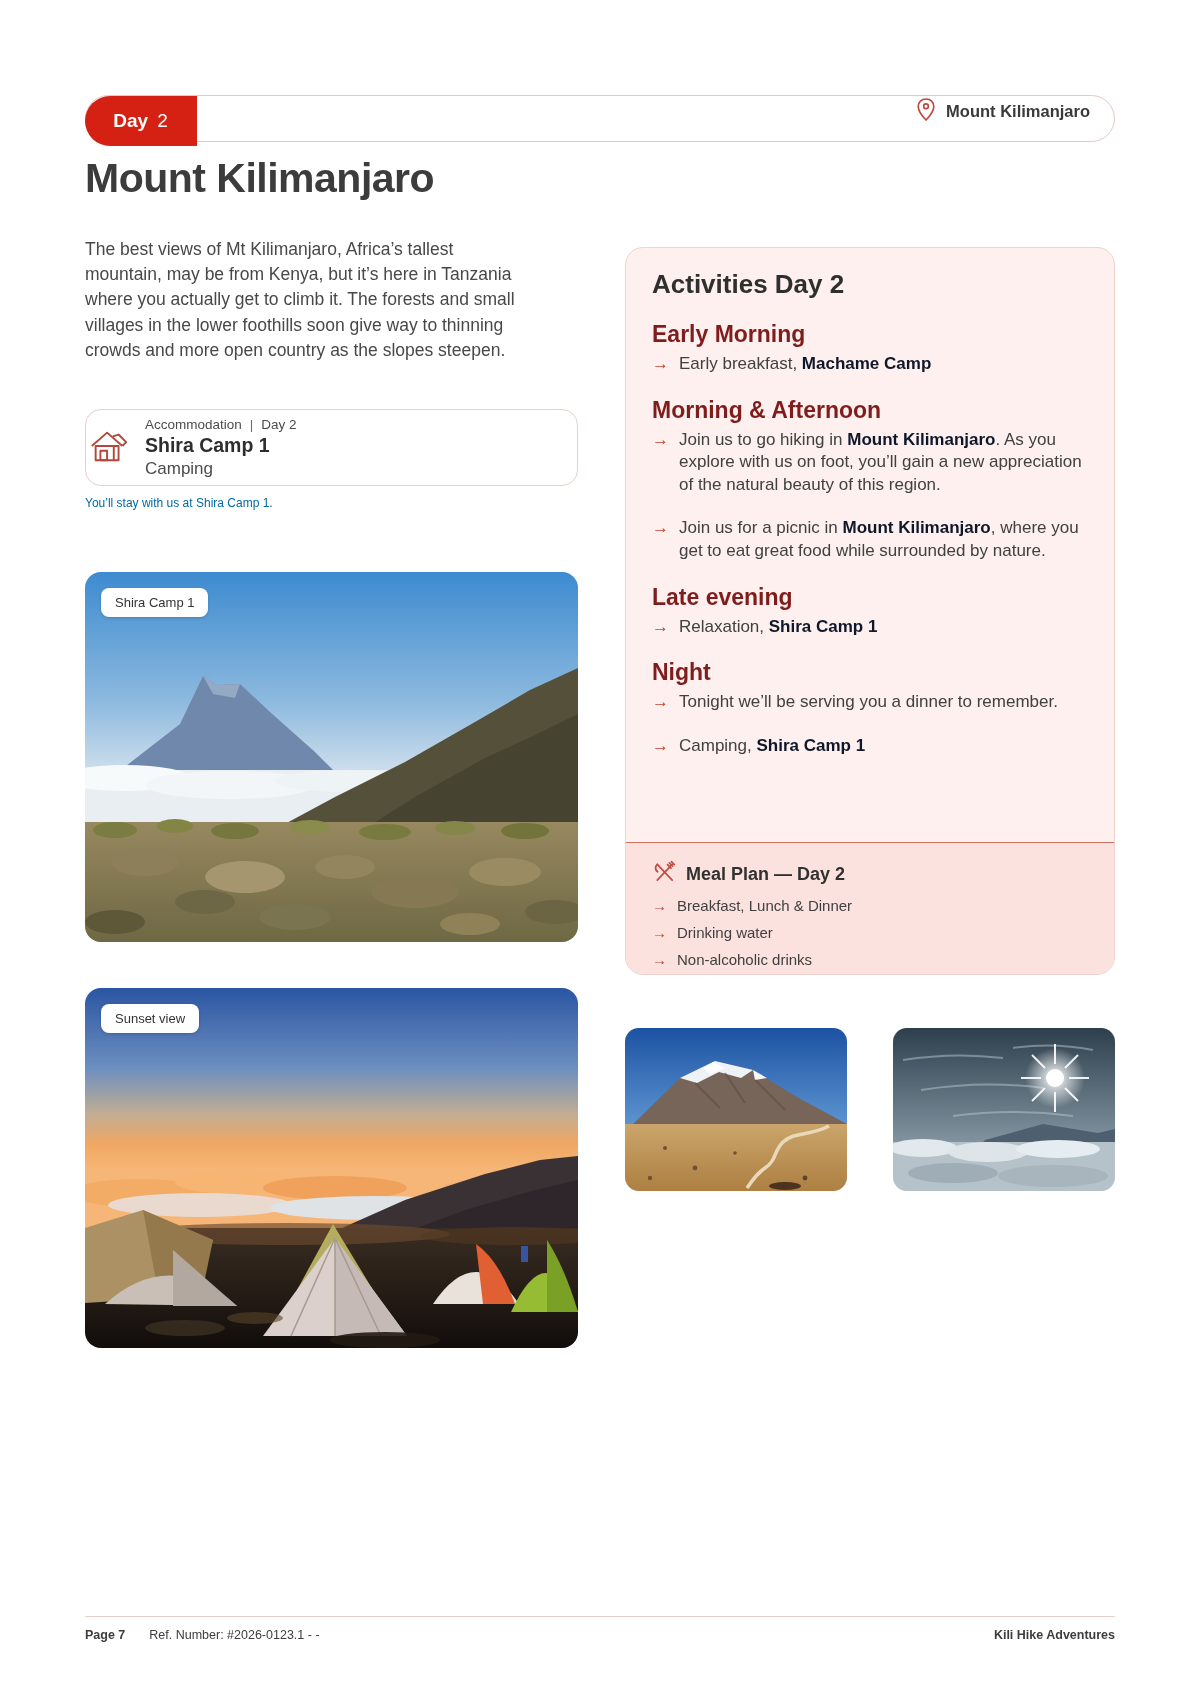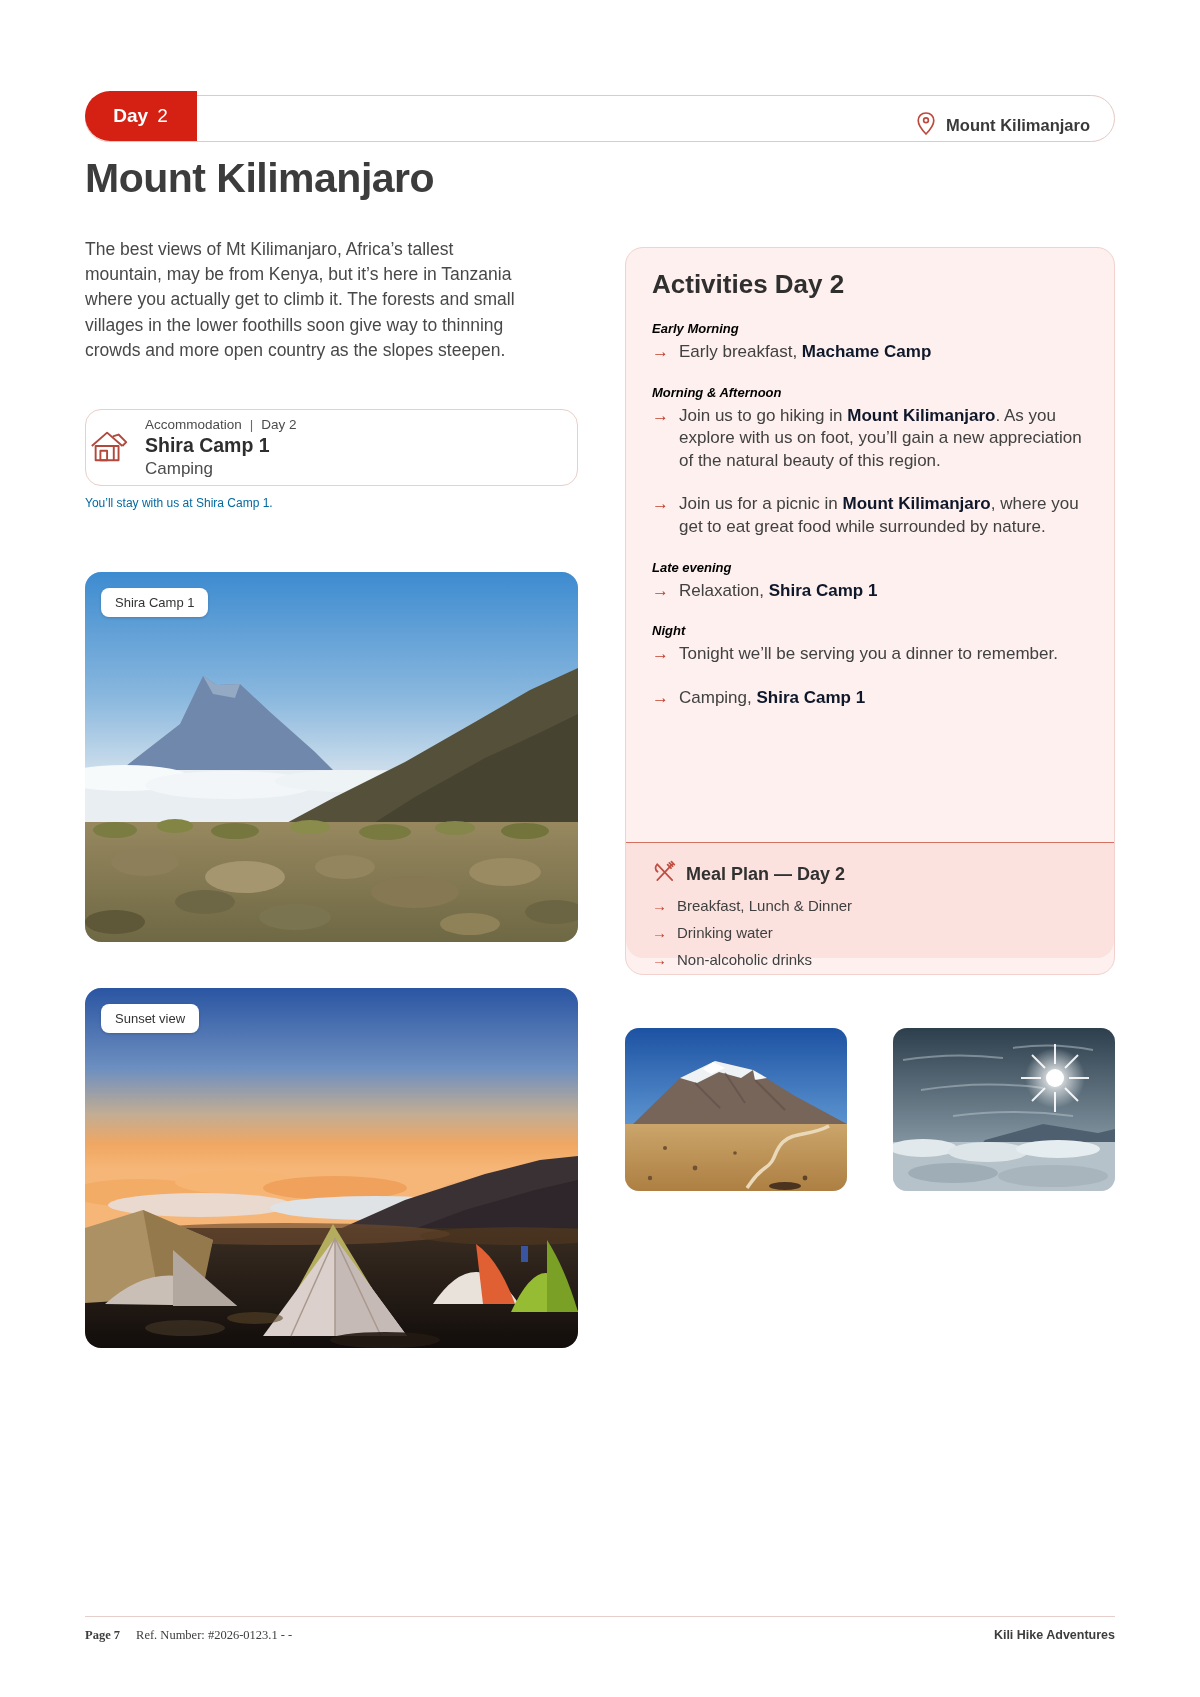--- a/index.html
+++ b/index.html
@@ -3,21 +3,21 @@
 <meta charset="utf-8">
 <style>
   * { margin:0; padding:0; box-sizing:border-box; }
   html,body { background:#ffffff; }
   body { font-family:"Liberation Sans", sans-serif; color:#3e3e3e; }
   .page { position:relative; width:1200px; height:1697px; background:#ffffff; overflow:hidden; }
 
   
   .day-header { position:absolute; left:85px; top:95px; width:1030px; height:47px;
     border:1.5px solid #e4c9c3; border-radius:24px; background:#fff;
-    display:flex; align-items:flex-end; justify-content:space-between; }
+    display:flex; align-items:flex-start; justify-content:space-between; }
   .day-badge { height:50px; width:112px; margin-left:-1.5px; background:#d42114;
     border-radius:25px 0 0 25px; color:#fff; display:flex; align-items:center; justify-content:center;
     gap:9px; font-size:19px; }
   .day-badge .lbl { font-weight:bold; }
   .day-badge .num { font-weight:normal; }
   .header-loc { display:flex; align-items:center; gap:9px; padding-right:24px;
     font-weight:bold; font-size:16.5px; color:#3a3a3a; }
 
   
   .page-title { position:absolute; left:85px; top:155px; font-size:41px; font-weight:bold;
@@ -46,39 +46,39 @@
   .photo-2 { left:85px; top:988px; width:493px; height:360px; }
   .photo-3 { left:625px; top:1028px; width:222px; height:163px; border-radius:14px; }
   .photo-4 { left:893px; top:1028px; width:222px; height:163px; border-radius:14px; }
 
   
   .activities-card { position:absolute; left:625px; top:247px; width:490px; height:728px;
     background:#fdf0ee; border:1.5px solid #f1d2cc; border-radius:18px; }
   .act-title { margin:21px 26px 13px; font-size:26px; color:#2f2f2f; }
   .act-title .bold { font-weight:bold; }
   .act-section { margin:21px 26px 0; }
-  .act-heading { font-size:13px; font-weight:bold; color:#000000; margin-bottom:5px;font-style:italic; }
+  .act-heading { font-size:23px; font-weight:bold; color:#7f1d1d; margin-bottom:5px; }
   .act-item { display:flex; gap:10px; font-size:17px; color:#414141; line-height:1.33; margin-top:2px; }
   .act-item .arrow { color:#c2402f; flex:0 0 auto; }
   .act-item b { color:#0f172a; }
 
   
-  .meal-plan { position:absolute; left:0; right:0; bottom:16px; height:116px;
+  .meal-plan { position:absolute; left:0; right:0; bottom:0; height:132px;
     background:#fbe2de; border-top:1px solid #d4705f; border-radius:0 0 17px 17px;
     padding:17px 26px 0; }
   .meal-title-row { display:flex; align-items:center; gap:9px; }
   .meal-title { font-size:18px; font-weight:bold; color:#313131; }
   .meal-item { display:flex; gap:10px; font-size:15px; color:#3f3f3f; margin-top:6px; line-height:1.4; }
   .meal-item .arrow { color:#c2402f; flex:0 0 auto; font-size:15px; }
 
   
   .footer { position:absolute; left:85px; top:1616px; width:1030px;
     border-top:1px solid #e5cfca; padding-top:11px;
     display:flex; justify-content:space-between; font-size:12.5px; color:#3d3d3d; }
-  .footer-left { display:flex; gap:16px; align-items:center;font-family:Liberation Serif, serif; }
+  .footer-left { display:flex; gap:24px; align-items:center; }
   .footer .bold { font-weight:bold; }
 </style>
 </head>
 <body>
 
 <div class="page">
 
   <div class="day-header">
     <div class="day-badge">
       <span class="lbl">Day</span>

